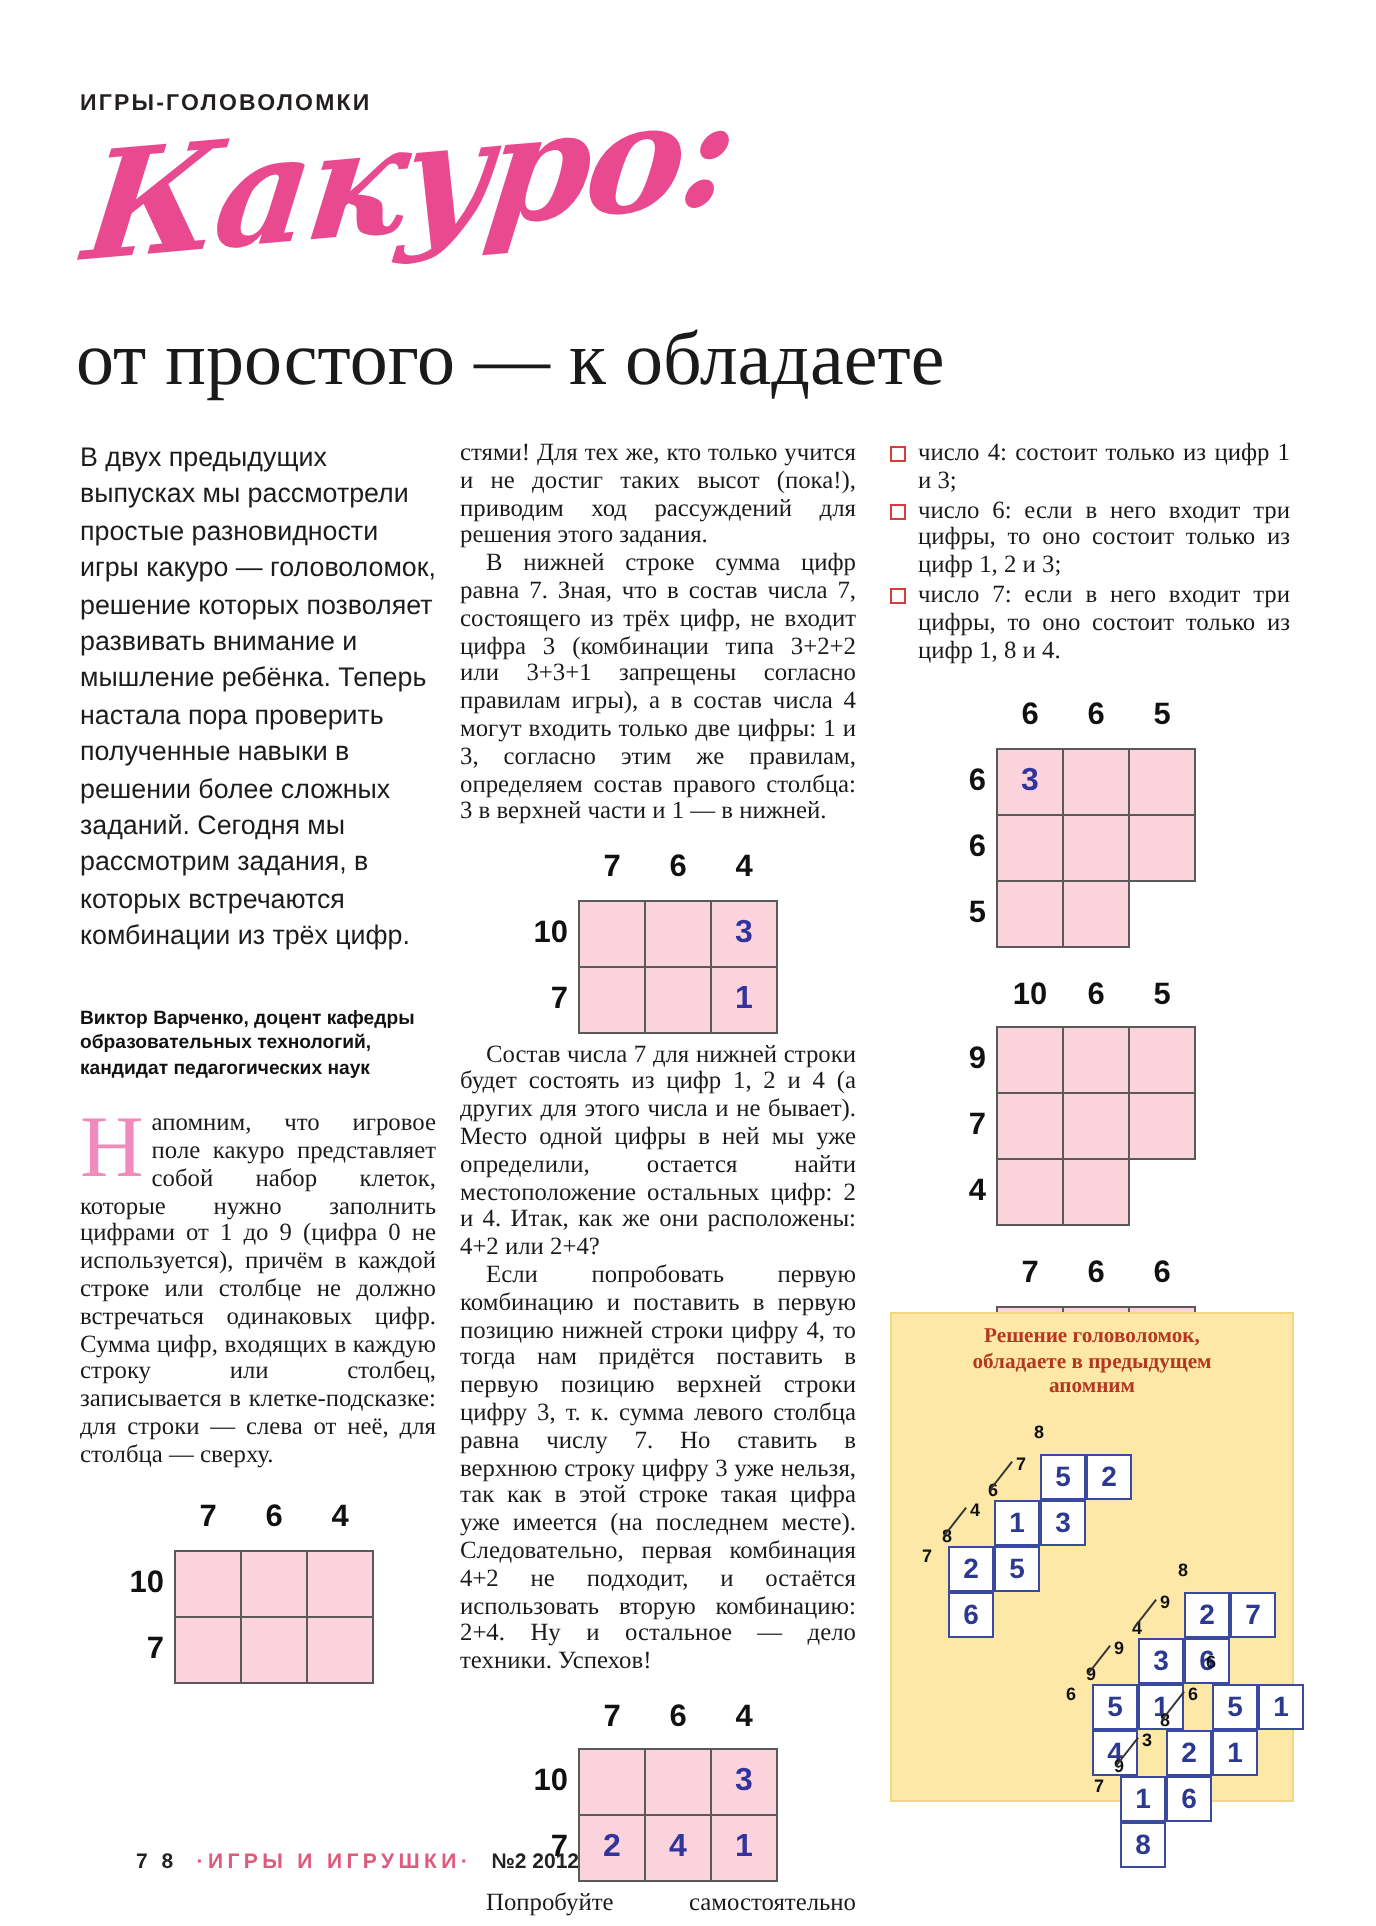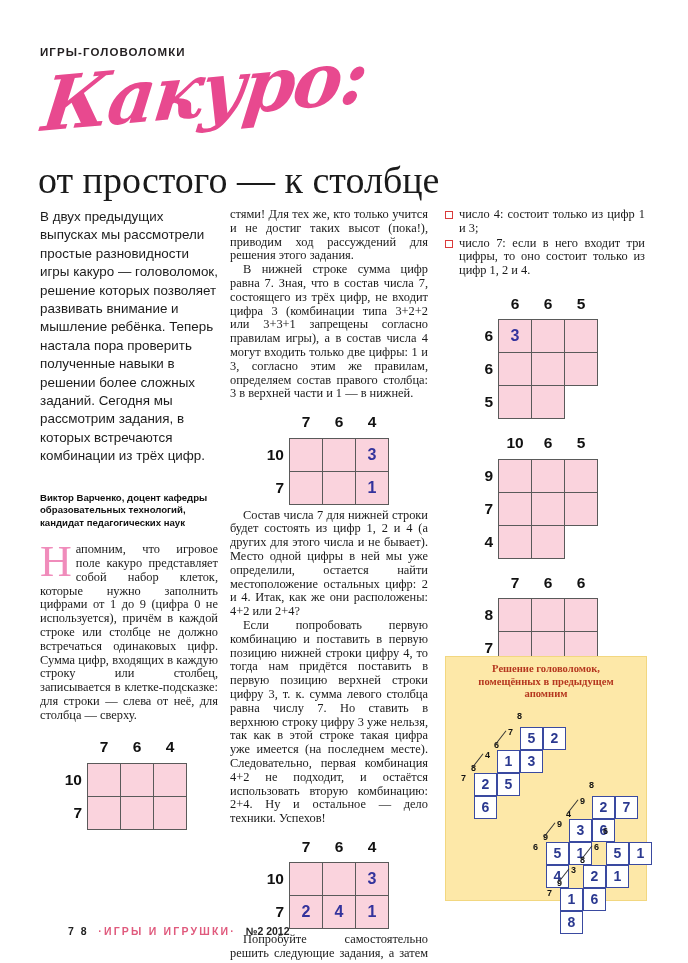--- a/index.html
+++ b/index.html
@@ -32,21 +32,21 @@
   }
   .title-main{
     position:absolute;left:38px;top:158px;
     font-family:"Liberation Serif", serif;
     font-size:38px;color:#1a1a1a;
     white-space:nowrap;
     letter-spacing:0px;
   }
 
   
-  .col{position:absolute;top:208px;}
+  .col{position:absolute;top:220px;}
   .col1{left:40px;width:178px;}
   .col2{left:230px;width:198px;}
   .col3{left:445px;width:200px;}
 
   .lead{
     font-family:"Liberation Sans", sans-serif;
     font-size:13.4px;line-height:18.4px;
     color:#1c1c1c;
     margin:0;
   }
@@ -155,21 +155,21 @@
   .footer .iss{color:#222;letter-spacing:0;}
   .f-pg{letter-spacing:2px;margin-left:28px;}
 </style>
 </head>
 <body>
 
 <div class="page">
 
   <div class="kicker">ИГРЫ-ГОЛОВОЛОМКИ</div>
   <div class="title-script">Какуро:</div>
-  <div class="title-main">от простого — к столбце</div>
+  <div class="title-main">от простого — к обладаете</div>
 
   <div class="col col1">
     <p class="lead">В  двух предыдущих выпусках мы рассмотрели простые разновидности игры какуро — головоломок, решение которых позволяет развивать внимание и мышление ребёнка. Теперь настала пора проверить полученные навыки в решении более сложных заданий. Сегодня мы рассмотрим задания, в которых встречаются комбинации из трёх цифр.</p>
     <div class="byline">Виктор Варченко, доцент кафедры образовательных  технологий, кандидат педагогических наук</div>
 
     <div style="height:14px"></div>
     <p class="body noind"><span class="dropcap">Н</span><span>апомним, что игровое поле какуро представляет собой набор клеток, которые нужно заполнить цифрами от 1 до 9 (цифра 0 не используется), причём в каждой строке или столбце не должно встречаться одинаковых цифр. Сумма цифр, входящих в каждую строку или столбец, записывается в клетке-подсказке: для строки — слева от неё, для столбца — сверху.</span></p>
 
     <div class="grid-wrap" style="margin:9px 0 4px 16px;">
       <table class="ktable">
@@ -254,21 +254,22 @@
       </tbody>
         </table>
     </div>
 
     <p class="body">Попробуйте самостоятельно решить следующие задания, а затем предложить их своим детям. Будьте предельно внимательны и осторожны: это действительно трудные головоломки! При этом советуем обратить внимание на следующие особенности состава некоторых чисел, соответствующие правилам игры какуро:</p>
   </div>
 
   <div class="col col3">
     <ul class="bul">
       <li><span class="sq"></span><span>число 4: состоит только из цифр 1 и 3;</span></li>
-      <li><span class="sq"></span><span>число 7: если в него входит три цифры, то оно состоит только из цифр 1, 2 и 4.</span></li>
+      <li><span class="sq"></span><span>число 6: если в него входит три цифры, то оно состоит только из цифр 1, 2 и 3;</span></li>
+      <li><span class="sq"></span><span>число 7: если в него входит три цифры, то оно состоит только из цифр 1, 8 и 4.</span></li>
     </ul>
 
     <div class="grid-wrap" style="margin:10px 0 0 22px;">
       <table class="ktable">
         <tbody>
             <tr>
           <td class="clue blank"></td>
           <td class="clue top">6</td>
           <td class="clue top">6</td>
           <td class="clue top">5</td>
@@ -354,21 +355,21 @@
           <td class="blank"></td>
         </tr>
       </tbody>
         </table>
     </div>
   </div>
 
   <div class="solbox">
     <div class="soltitle">
       <div>Решение головоломок,</div>
-      <div>помещённых в предыдущем</div>
+      <div>обладаете в предыдущем</div>
       <div>апомним</div>
     </div>
     <div class="solcanvas" id="solcanvas">
         <div class="sclue" style="left: 71px; top: 10px;">8</div>
         <div class="sclue" style="left: 62px; top: 26px;">7</div>
         <div class="sclue" style="left: 48px; top: 39px;">6</div>
         <div class="sclue" style="left: 39px; top: 49px;">4</div>
         <div class="sclue" style="left: 25px; top: 62px;">8</div>
         <div class="sclue" style="left: 15px; top: 72px;">7</div>
         <div class="sslash" style="left: 54px; top: 28px;"></div>

